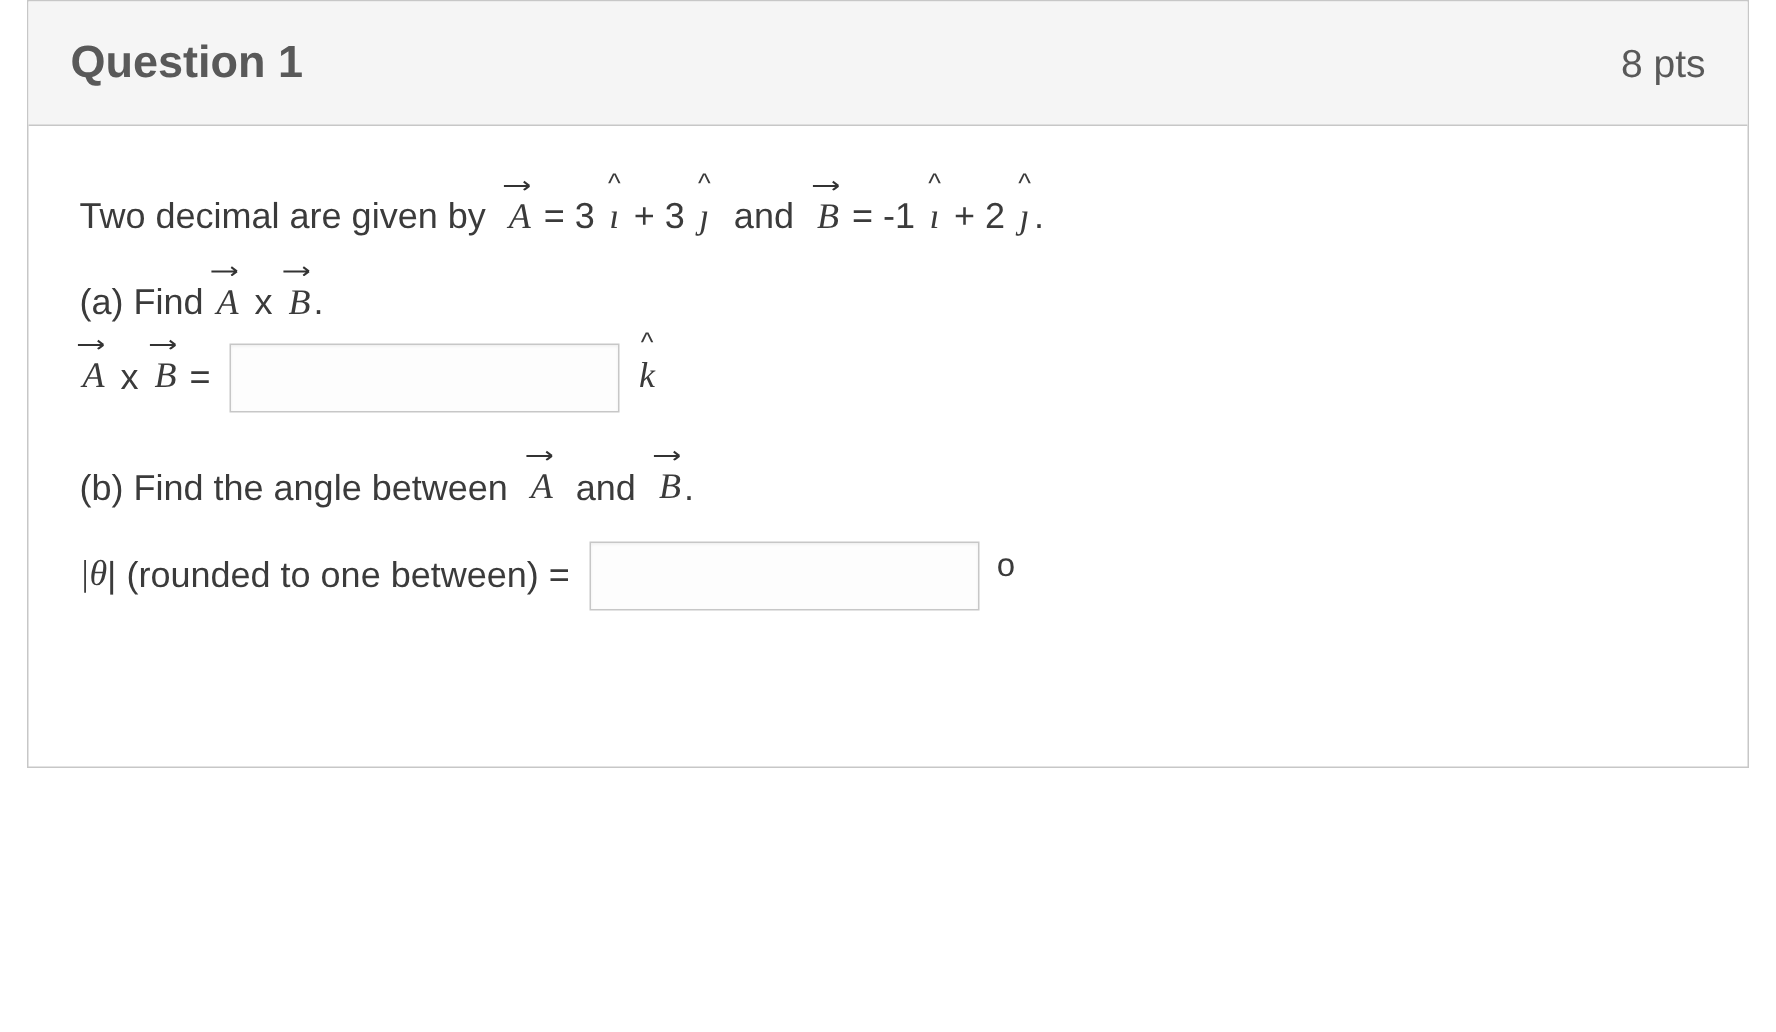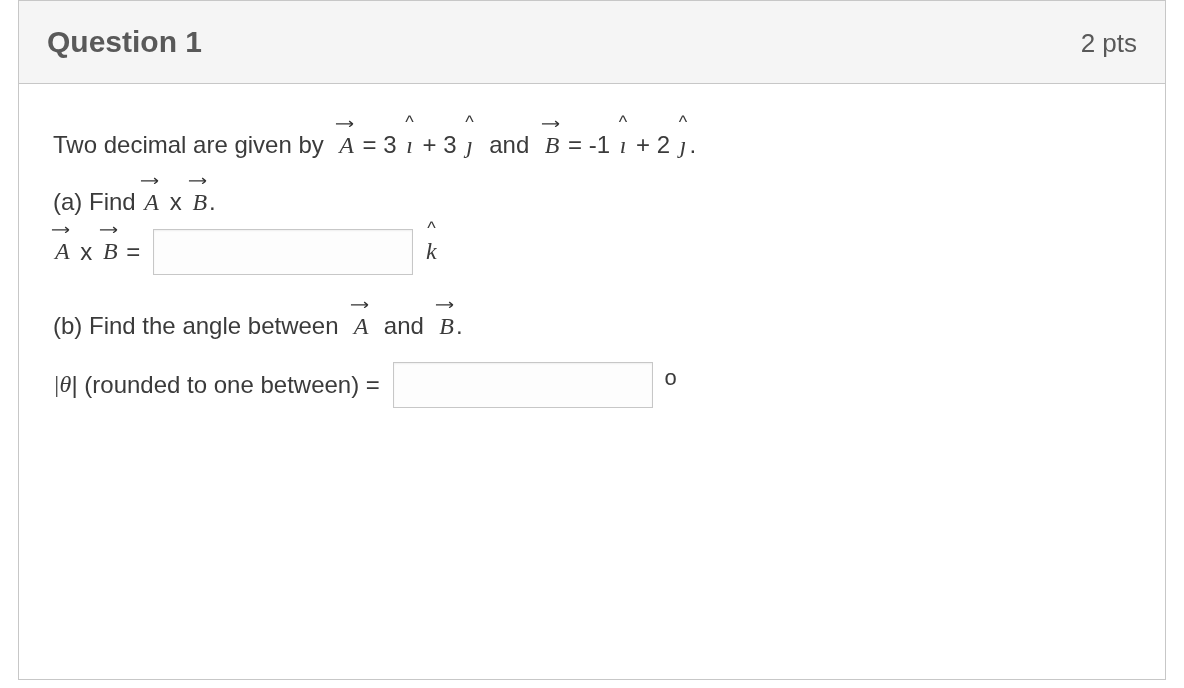--- a/index.html
+++ b/index.html
@@ -12,21 +12,21 @@
   .outer {
     width: 1184px;
     height: 688px;
     box-sizing: border-box;
     padding: 0 18px;
     background: #ffffff;
   }
   .card {
     border: 1px solid #c7c7c7;
     box-sizing: border-box;
-    height: 680px;
+    height: 512px;
     display: flex;
     flex-direction: column;
     box-shadow: 0 0 0 rgba(0,0,0,0);
     position: relative;
   }
   .card-header {
     background: #f5f5f5;
     border-bottom: 1px solid #c7c7c7;
     padding: 24px 28px;
     display: flex;
@@ -49,21 +49,21 @@
     color: #3b3b3b;
     line-height: 1.4;
   }
   .row {
     display: flex;
     align-items: baseline;
     flex-wrap: wrap;
     margin-bottom: 18px;
   }
   .line-gap { margin-top: 22px; margin-bottom: 10px; }
-  .line-gap2 { margin-top: 34px; }
+  .line-gap2 { margin-top: 34px; align-items: center; }
 
   .mtext { white-space: pre; }
 
   
   .vec {
     display: inline-block;
     position: relative;
     font-style: italic;
     font-family: "Georgia", "Times New Roman", serif;
     padding: 0 2px;
@@ -133,21 +133,21 @@
   .mult { padding: 0 2px; }
 </style>
 </head>
 <body>
 
 <div class="outer">
   <div class="card">
 
     <div class="card-header">
       <span class="title">Question 1</span>
-      <span class="pts">2 pts</span>
+      <span class="pts">8 pts</span>
     </div>
 
     <div class="card-body">
 
       <div class="row">
         <span class="mtext">Two decimal are given by  </span>
 
         <span class="vec serif-math">
           <span class="vec-arrow">
               <svg viewBox="0 0 24 8">

